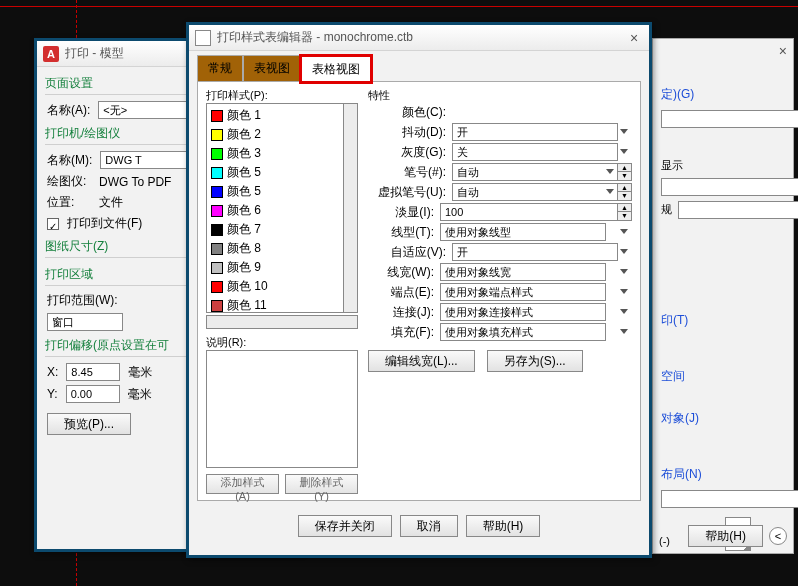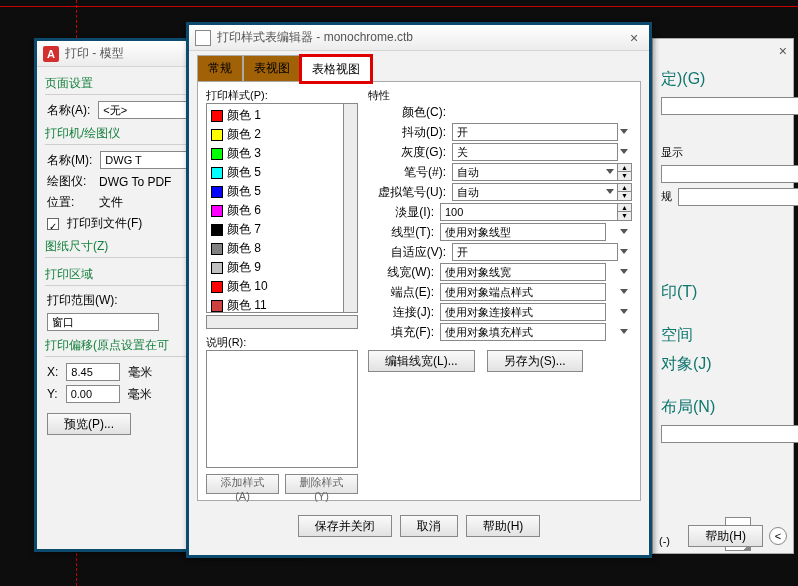--- a/index.html
+++ b/index.html
@@ -20,21 +20,21 @@
 .titlebar .t-icon { width:16px; height:16px; margin-right:6px; }
 .titlebar .x { margin-left:auto; width:18px; text-align:center; color:#555; font-size:14px; line-height:1; cursor:pointer;}
 .a-red { background:#d32f2f;width:16px;height:16px;border-radius:2px;display:inline-block;color:white;text-align:center;font-size:11px;line-height:16px;font-weight:bold;}
 
 
 .side-panel {
   position:absolute; left:652px; top:38px; width:142px; height:516px;
   background:#f2f2f2; border:1px solid #a9a9a9;
 }
 .side-x { position:absolute; right:6px; top:4px; font-size:14px;color:#555;}
-.side-group { font-size:16px; padding:4px 8px; color:#0f766e;}
+.side-group { font-size:12px; padding:4px 8px; color:#1d4ed8;margin-top:17px;}
 .side-inline { display:flex; align-items:center; gap:6px; padding:2px 8px;}
 .carousel { width:18px;height:18px;border:1px solid #888;border-radius:50%;background:#fff;display:inline-flex;align-items:center;justify-content:center;font-size:11px;}
 
 
 .plot-dialog { left:34px; top:38px; width:268px; height:514px; }
 .field { font-size:12px; padding:2px 10px; display:flex; align-items:center; gap:8px;}
 .sec-title { font-size:12px; padding:4px 8px 2px; color:#15803d;}
 .hr { border-top:1px solid #cfcfcf; margin:0 8px 4px; }
 .tbox { height:18px; border:1px solid #888; font-size:11px; padding:0 4px; display:flex; align-items:center; background:#fff; overflow:hidden; white-space:nowrap;}
 .numbox { width:54px; height:18px; border:1px solid #888; background:#fff;font-size:11px;padding:0 4px;}
@@ -172,21 +172,21 @@
 
     <div class="sec-title">图纸尺寸(Z)</div>
     <div class="hr"></div>
 
     <div class="sec-title">打印区域</div>
     <div class="hr"></div>
     <div class="field">
       <span>打印范围(W):</span>
     </div>
     <div class="field">
-      <span class="tbox" style="width:112px">窗口</span>
+      <span class="tbox" style="width:76px">窗口</span>
     </div>
 
     <div class="sec-title">打印偏移(原点设置在可</div>
     <div class="hr"></div>
     <div class="field">
       <span>X:</span>
       <input class="numbox" value="8.45" style="">
       <span>毫米</span>
     </div>
     <div class="field">

